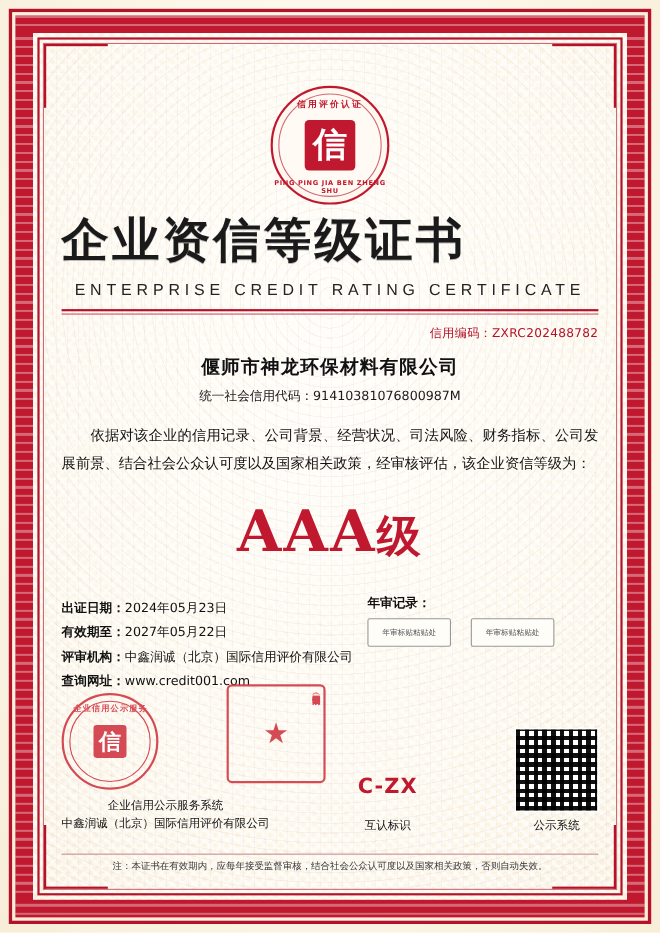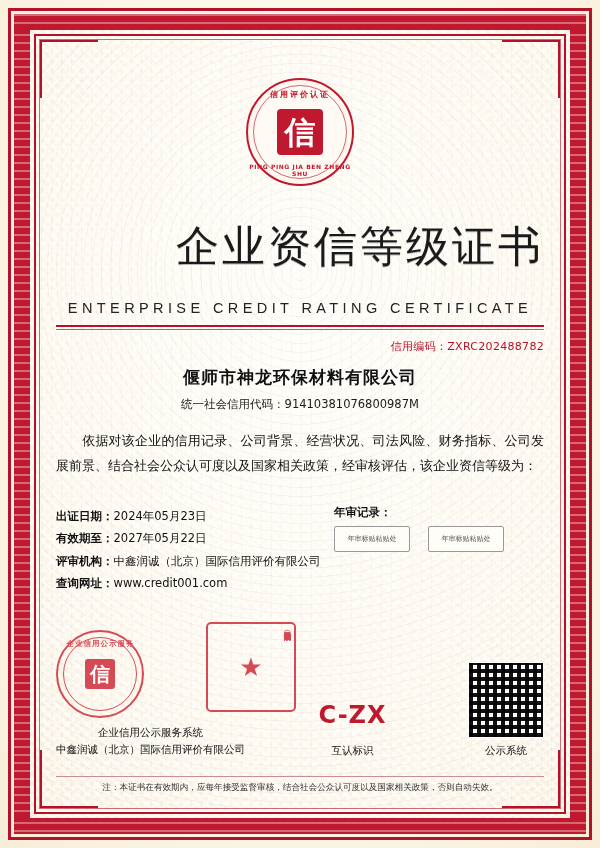--- a/index.html
+++ b/index.html
@@ -90,27 +90,27 @@
   }
   .emblem .arc-top,.emblem .arc-bottom{
     position:absolute;width:100%;text-align:center;color:#c0182e;
     font-size:8px;letter-spacing:2px;font-weight:bold;
   }
   .emblem .arc-top{top:9px;}
   .emblem .arc-bottom{bottom:7px;font-size:6px;letter-spacing:.6px;}
 
   
   .title-cn{
-    text-align:right;margin-top:32px;
-    font-size:43px;font-weight:normal;letter-spacing:3px;color:#1a1a1a;
+    text-align:left;margin-top:4px;
+    font-size:43px;font-weight:bold;letter-spacing:3px;color:#1a1a1a;
     font-family:"DejaVu Sans","Liberation Sans",sans-serif;
     text-shadow:0 1px 0 #bbb;
   }
   .title-en{
-    text-align:center;margin-top:24px;
+    text-align:center;margin-top:8px;
     font-size:14.5px;letter-spacing:4.4px;color:#222;
     font-family:"Liberation Sans",sans-serif;
   }
   .rule{
     margin:9px auto 0;width:100%;height:2px;background:#b5122a;
   }
   .rule.thin{height:1px;margin-top:2px;background:#c75866;}
 
   .credit-no{
     margin-top:9px;text-align:right;font-size:11px;color:#b5122a;
@@ -188,21 +188,21 @@
     font-size:7px;writing-mode:vertical-rl;line-height:1.35;
     display:flex;flex-wrap:wrap;align-content:space-between;
     font-weight:bold;
   }
   .seal-caption{
     font-size:10.5px;color:#111;margin-top:6px;line-height:1.6;
   }
   .logo-box{
     width:88px;height:46px;border-radius:4px;
     display:flex;align-items:center;justify-content:center;
-    color:#1a5fb4;font-weight:bold;font-size:24px;letter-spacing:1px;
+    color:#1a5fb4;font-weight:bold;font-size:19px;letter-spacing:1px;
     font-family:"DejaVu Sans","Liberation Sans",sans-serif;
   }
   .logo-box span.red{color:#c0182e;}
   .qr{
     width:74px;height:74px;
     background-color:#fff;
     background-image:
       repeating-linear-gradient(90deg,#111 0 4px,#fff 4px 8px),
       repeating-linear-gradient(0deg,#111 0 4px,#fff 4px 8px);
     background-blend-mode:multiply;
@@ -251,20 +251,23 @@
     </div>
 
     <div class="company">偃师市神龙环保材料有限公司</div>
 
     <div class="uscc">
       <span>统一社会信用代码：</span><span>91410381076800987M</span>
     </div>
 
     <div class="body-text"><span class="indent"></span><span>依据对该企业的信用记录、公司背景、经营状况、司法风险、财务指标、公司发展前景、结合社会公众认可度以及国家相关政策，经审核评估，该企业资信等级为：</span></div>
 
+    <div class="grade">
+      <span>AAA</span><span class="cn">级</span>
+    </div>
 
     <div class="info">
       <div class="info-left">
         <div>
           <b>出证日期：</b><span>2024年05月23日</span>
         </div>
         <div>
           <b>有效期至：</b><span>2027年05月22日</span>
         </div>
         <div>

